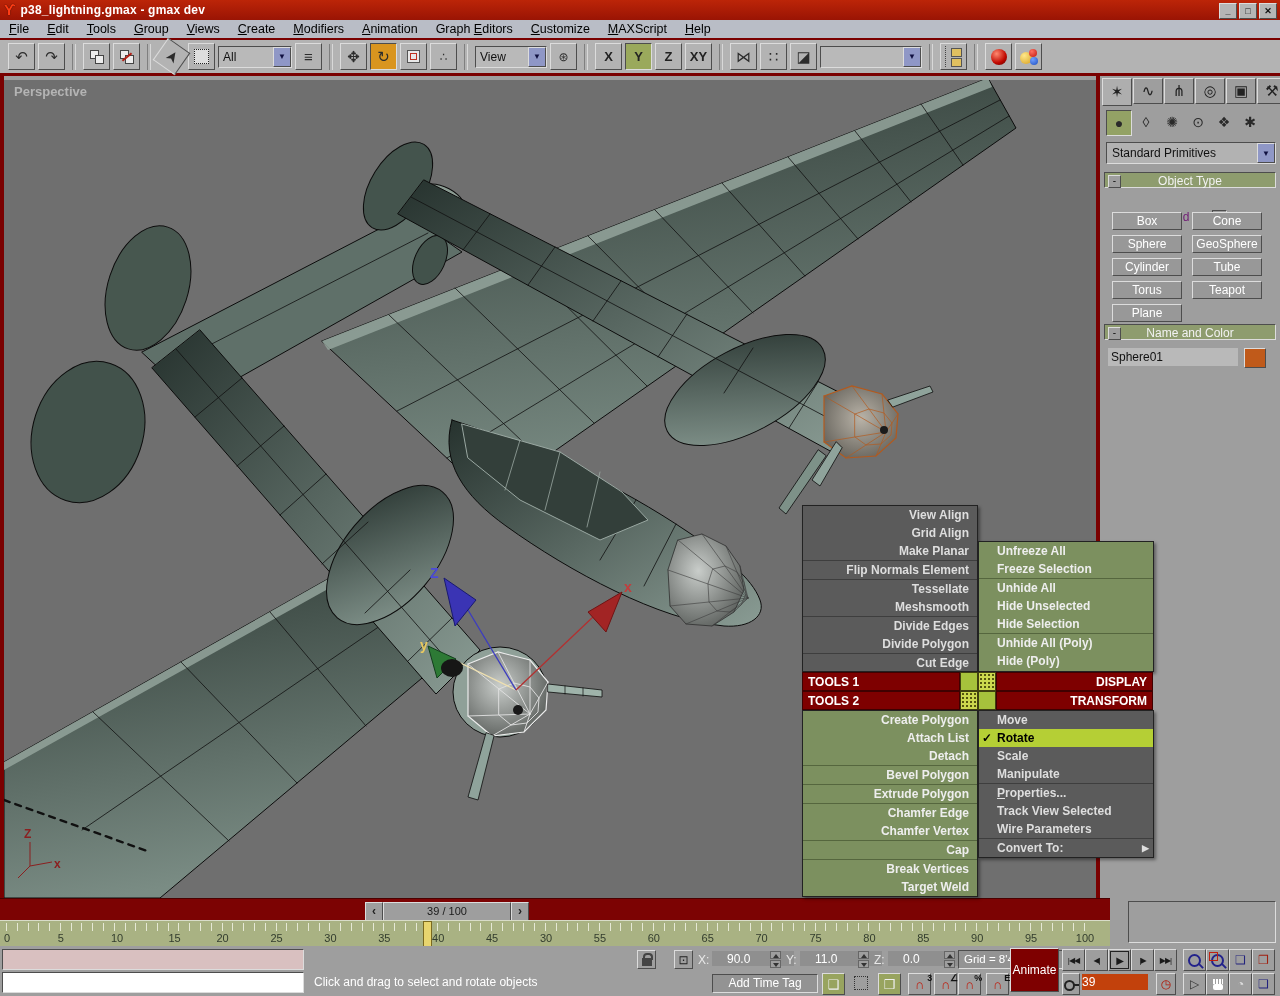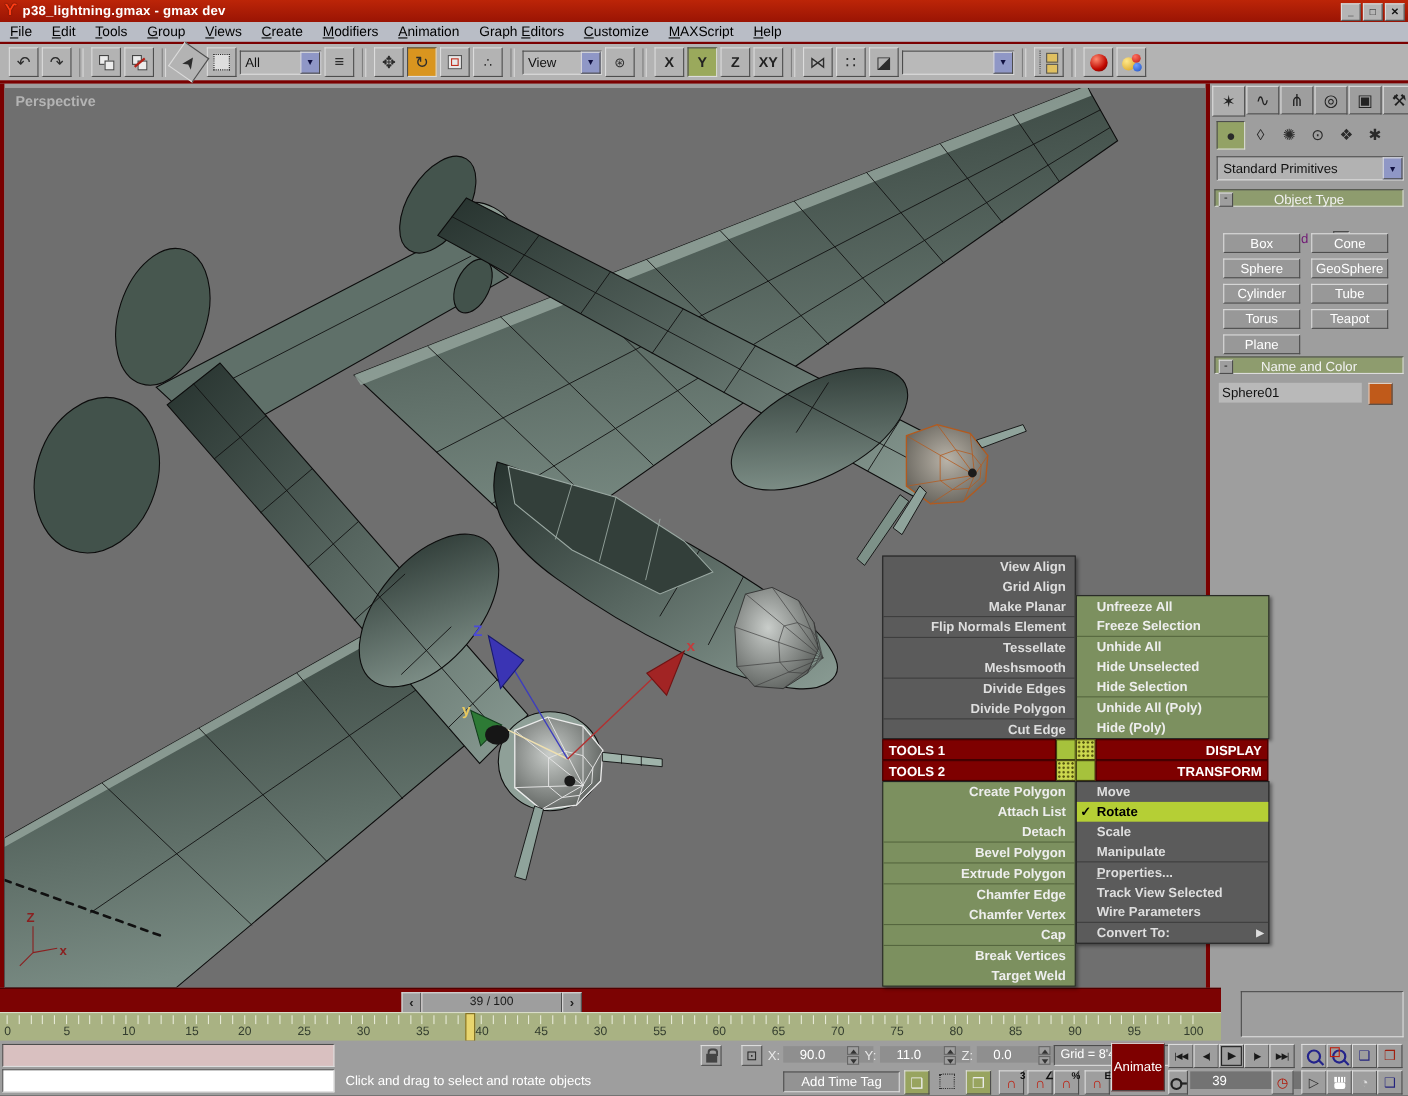--- a/index.html
+++ b/index.html
@@ -173,22 +173,22 @@
       align-items:center;justify-content:center;color:#23237e;font-size:12px;}
   .mag{width:9px;height:9px;border:2px solid #23238b;border-radius:50%;position:relative;}
   .mag::after{content:"";position:absolute;width:6px;height:2px;background:#23238b;
       transform:rotate(45deg);right:-5px;bottom:-2px;}
   .mag.red-grid::before,.cube-grid::before{content:"";position:absolute;left:-4px;top:-4px;width:7px;
       height:7px;border:1px solid #c02010;}
   .keyicn{width:14px;height:8px;position:relative;}
   .keyicn::before{content:"";position:absolute;left:0;top:0;width:7px;height:7px;
       border:2px solid #222;border-radius:50%;}
   .keyicn::after{content:"";position:absolute;left:9px;top:4px;width:6px;height:2px;background:#222;}
-  #frame-field{position:absolute;left:1082px;top:28px;width:66px;height:16px;background:#737373;
-      color:#fff;border:none;font-family:"Liberation Sans",sans-serif;font-size:12px;padding:0 20px;}
+  #frame-field{position:absolute;left:1082px;top:28px;width:66px;height:16px;background:#c2410c;
+      color:#fff;border:none;font-family:"Liberation Sans",sans-serif;font-size:12px;padding:0 0;}
   .hand{width:12px;height:11px;position:relative;}
   .hand::before{content:"";position:absolute;top:0;left:1px;width:10px;height:5px;
       background:repeating-linear-gradient(90deg,#fff 0 2px,transparent 2px 3px);}
   .hand::after{content:"";position:absolute;bottom:0;left:1px;width:10px;height:6px;
       background:#fff;border-radius:2px;}
   .padlock{width:10px;height:8px;background:#444;position:relative;margin-top:4px;}
   .padlock::before{content:"";position:absolute;left:1px;top:-5px;width:6px;height:5px;
       border:2px solid #444;border-bottom:none;border-radius:4px 4px 0 0;}
   .sb-btn{position:absolute;top:4px;width:17px;height:17px;background:#9e9e9e;display:flex;
       align-items:center;justify-content:center;color:#222;font-size:12px;}

